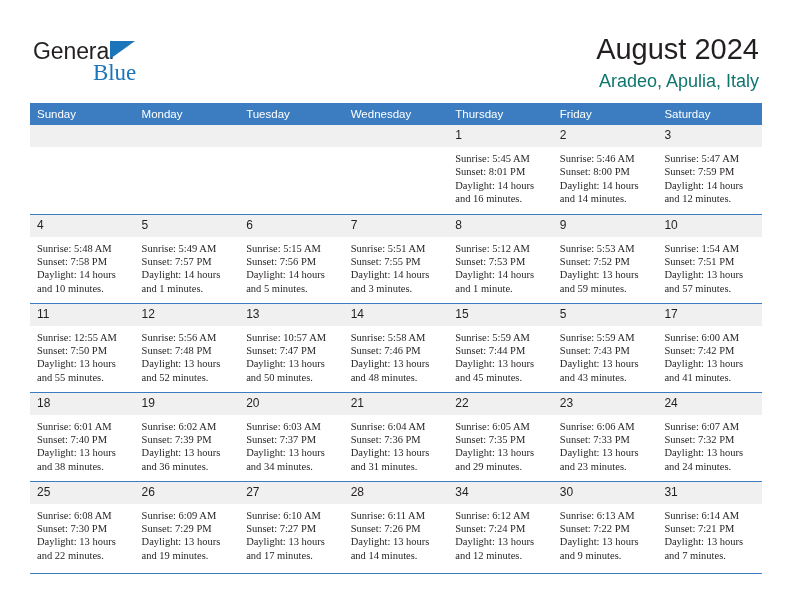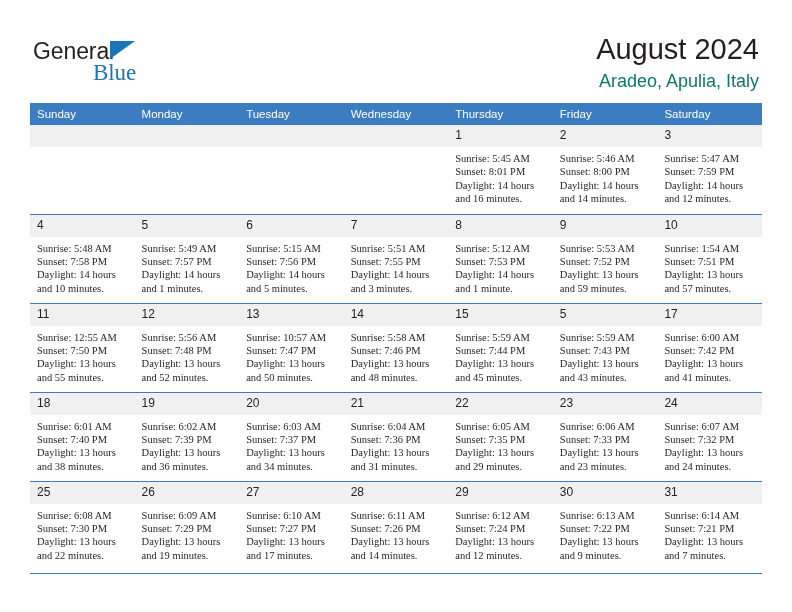--- a/index.html
+++ b/index.html
@@ -450,21 +450,21 @@
           <td>
             <div class="daynum">28</div>
             <div class="details">
               <div>Sunrise: 6:11 AM</div>
               <div>Sunset: 7:26 PM</div>
               <div>Daylight: 13 hours</div>
               <div>and 14 minutes.</div>
             </div>
           </td>
           <td>
-            <div class="daynum">29</div>
+            <div class="daynum">34</div>
             <div class="details">
               <div>Sunrise: 6:12 AM</div>
               <div>Sunset: 7:24 PM</div>
               <div>Daylight: 13 hours</div>
               <div>and 12 minutes.</div>
             </div>
           </td>
           <td>
             <div class="daynum">30</div>
             <div class="details">

